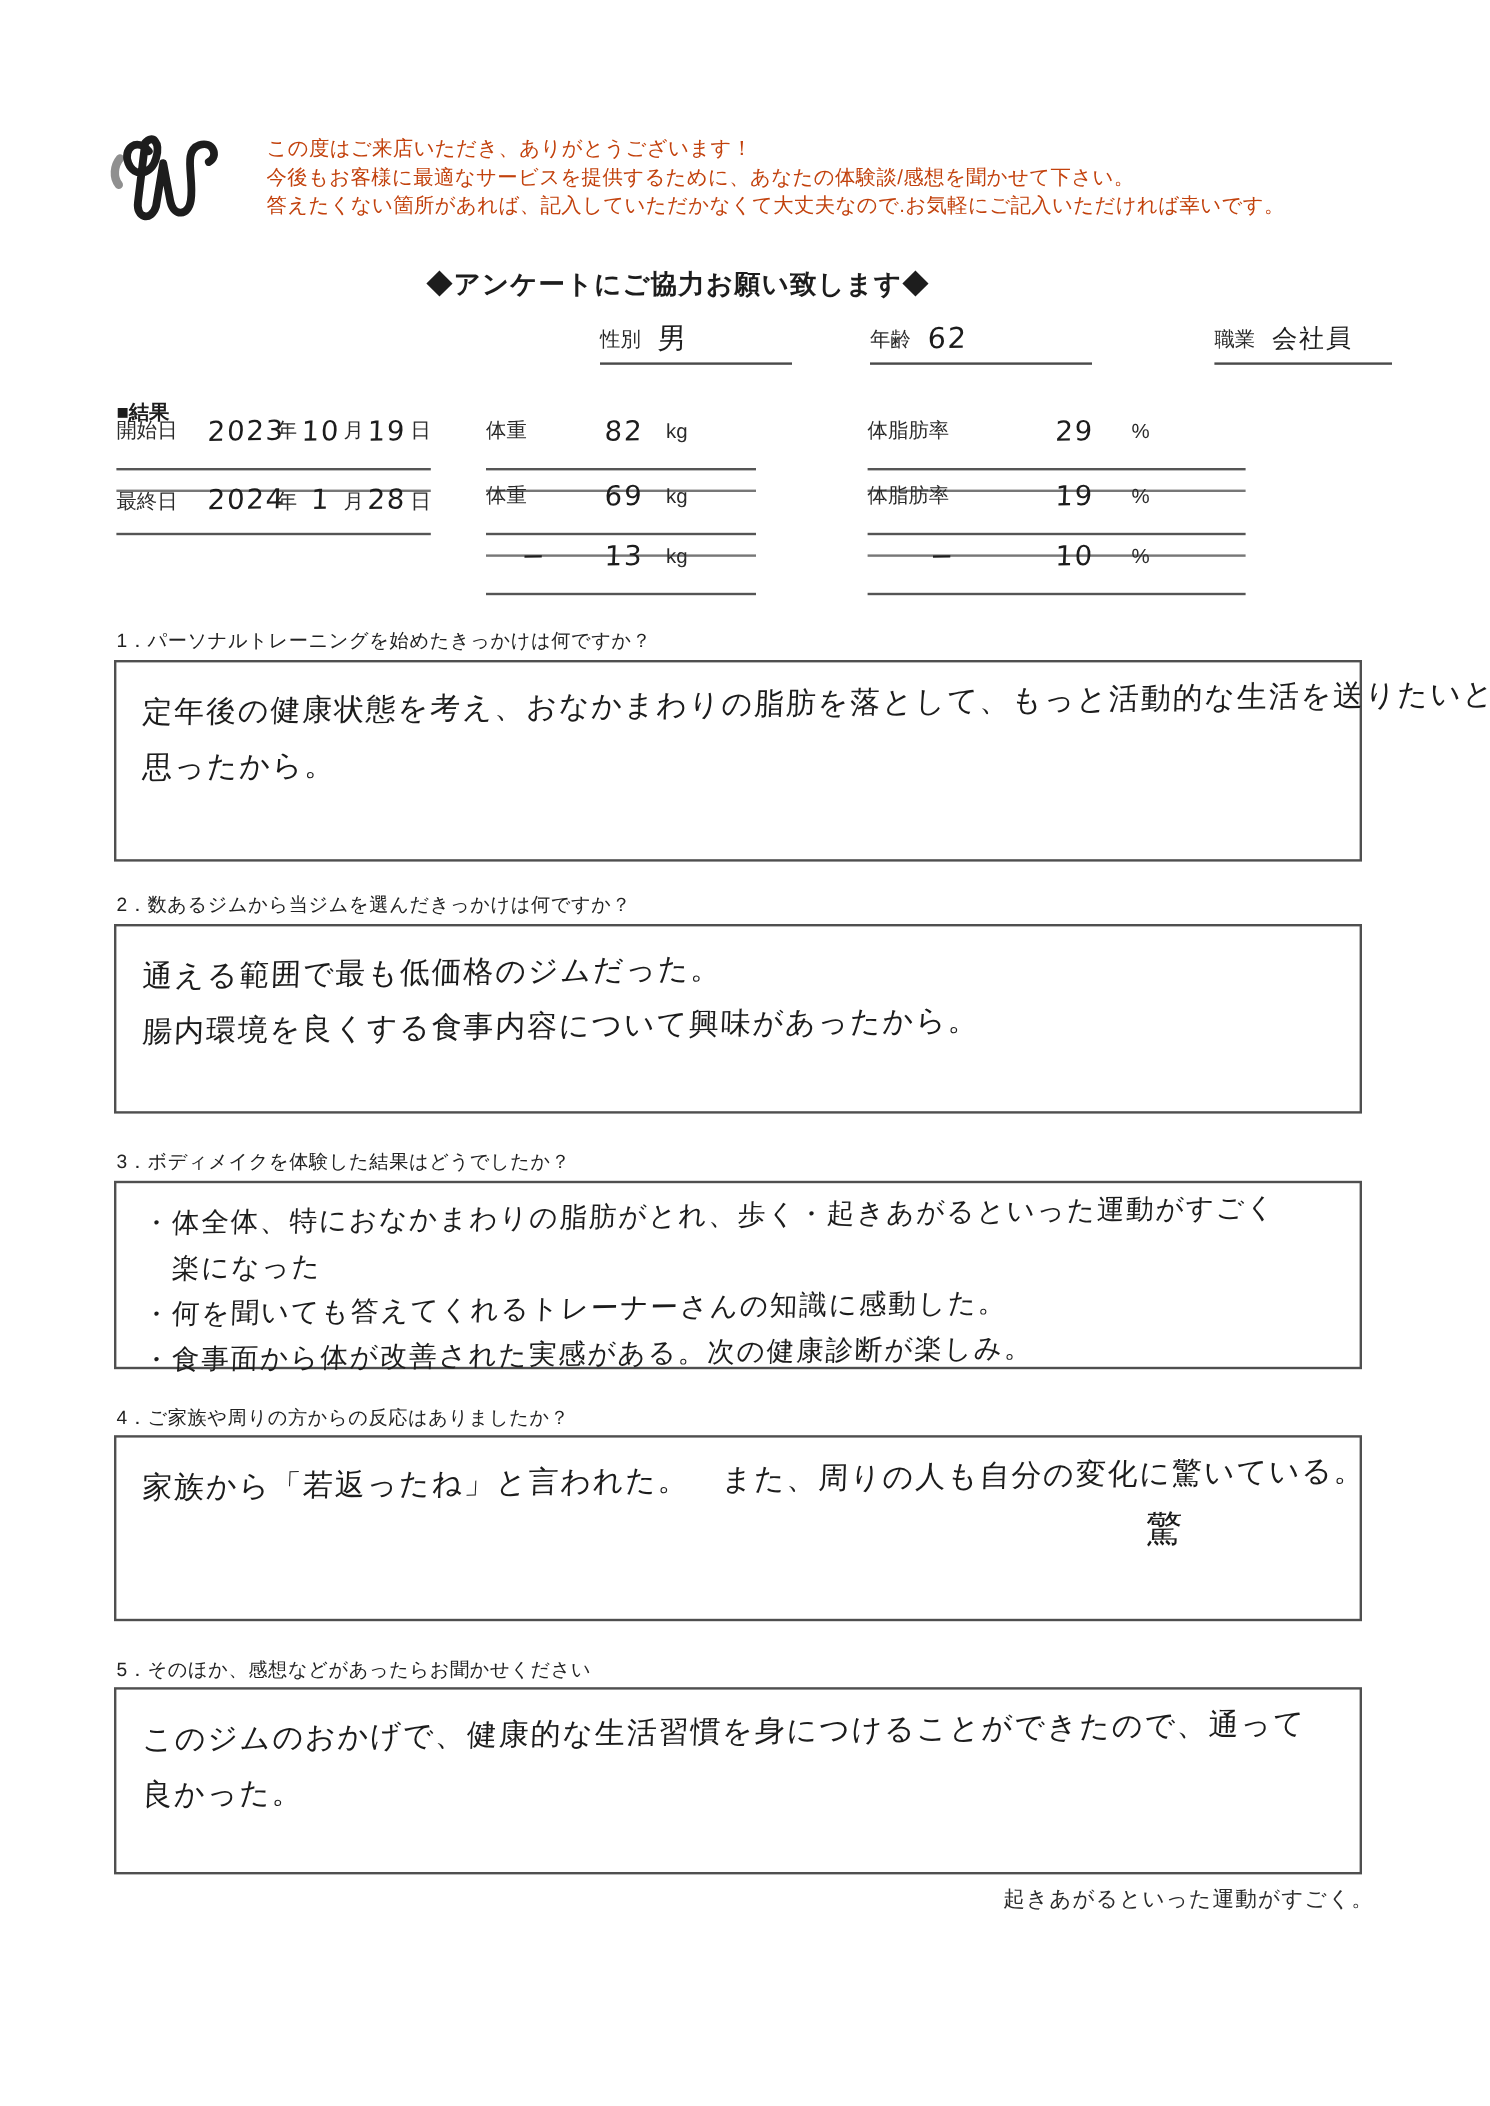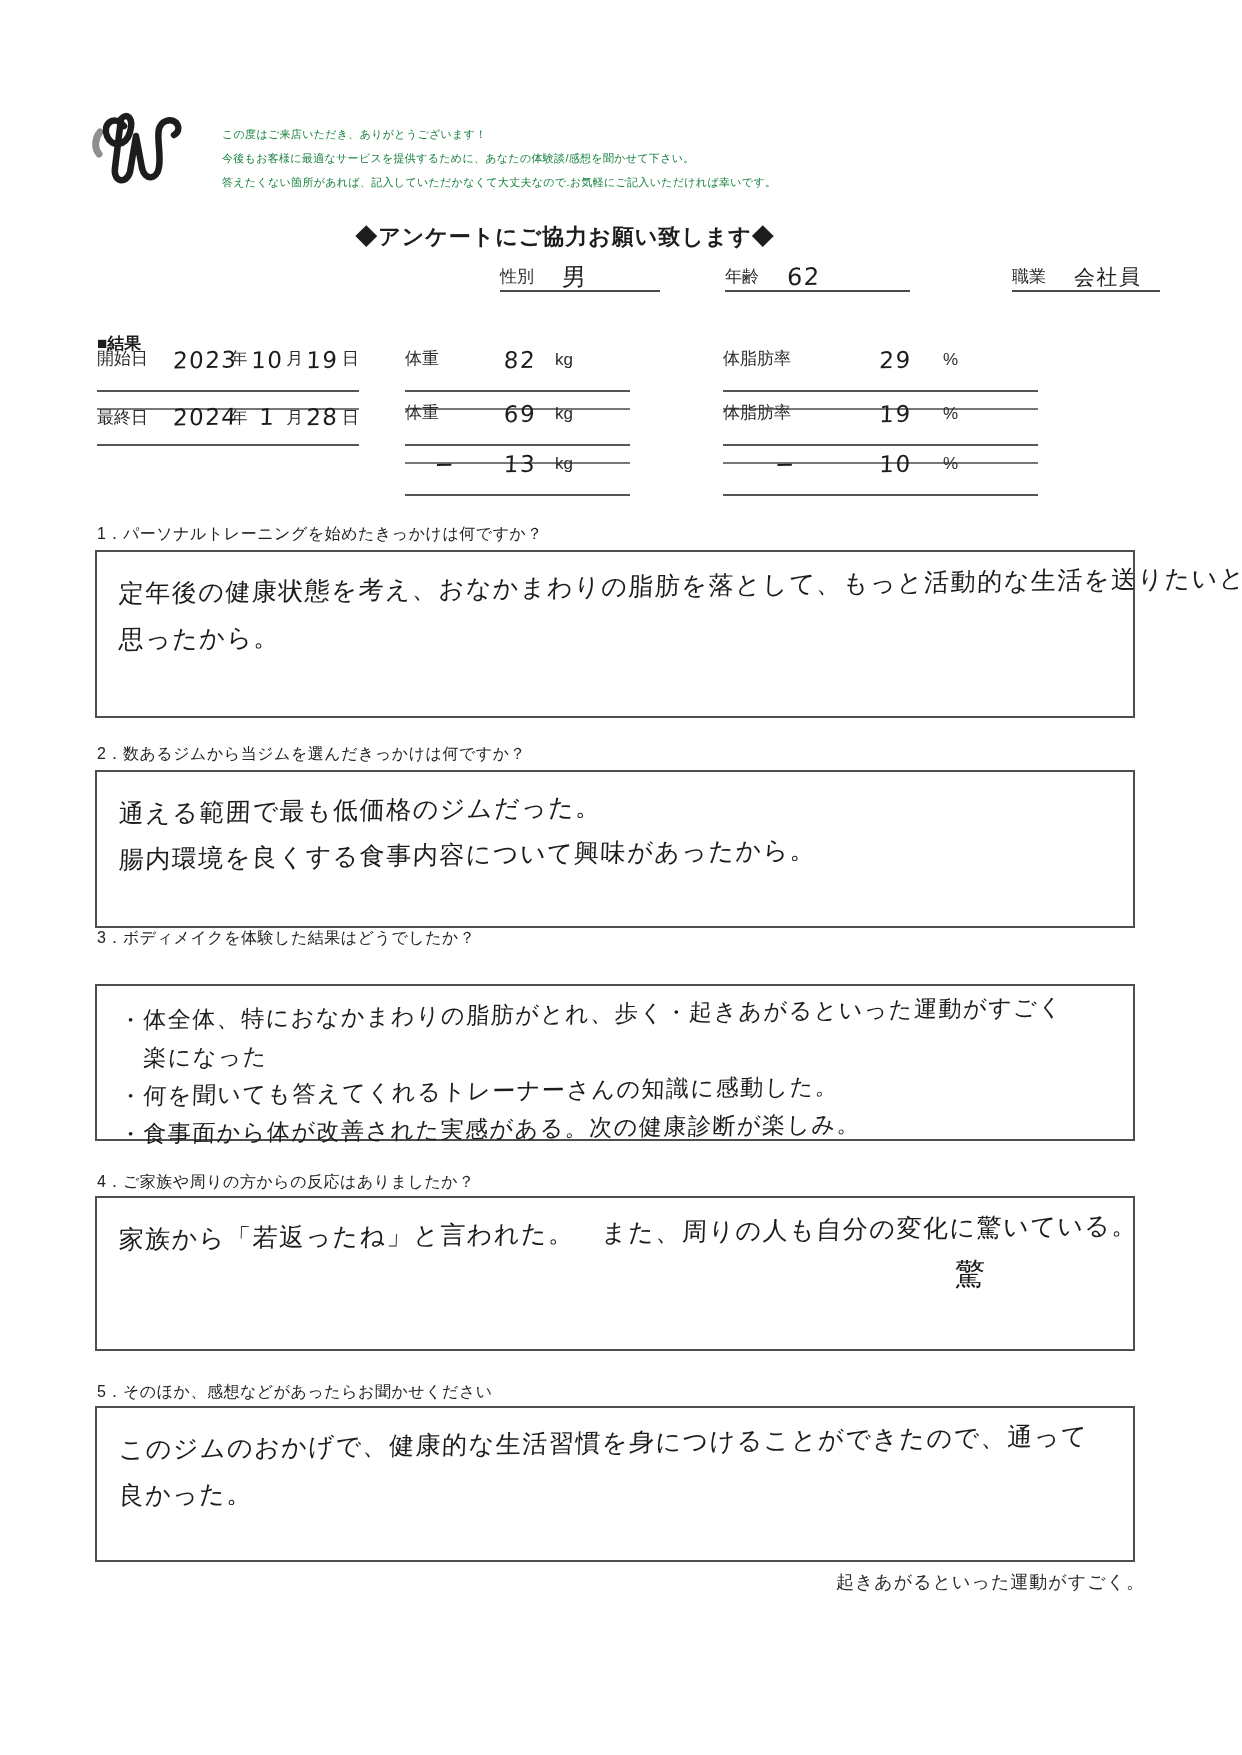--- a/index.html
+++ b/index.html
@@ -8,26 +8,26 @@
     position:relative;
     width:1242px; height:1755px;
     margin:0 auto;
     background:#ffffff;
     font-family:"Liberation Sans", sans-serif;
     color:#2e2e2e;
     overflow:hidden;
   }
   
   .logo { position:absolute; left:90px; top:106px; width:104px; height:86px; }
-  .intro { position:absolute; left:222px; top:112px; font-size:11px; line-height:24px; color:#15803d; letter-spacing:0.3px;margin-top:10px; }
+  .intro { position:absolute; left:222px; top:112px; font-size:17px; line-height:24px; color:#c2410c; letter-spacing:0.3px; }
   .title { position:absolute; left:0; top:222px; width:1130px; text-align:center;
            font-size:22px; font-weight:bold; color:#1d1d1d; letter-spacing:1px; }
   
-  .pfield { position:absolute; top:252px; height:40px; border-bottom:2px solid #4a4a4a;
-            display:flex; align-items:flex-end; gap:28px; padding-bottom:2px; }
+  .pfield { position:absolute; top:264px; height:40px; border-bottom:2px solid #4a4a4a;
+            display:flex; align-items:center; gap:14px; padding-bottom:2px; }
   .pfield .plabel { font-size:17px; color:#2b2b2b; }
   .hw { font-family:"DejaVu Sans", sans-serif; color:#1c1c1c;
         transform:skewX(-3deg) rotate(-0.8deg); letter-spacing:1.5px; }
   .pfield .hw { font-size:24px; line-height:22px; }
   
   .sec-title { position:absolute; left:97px; top:332px; font-size:17px; font-weight:bold; color:#1d1d1d; }
   .cell { position:absolute; height:36px; border-bottom:2px solid #555;
           display:flex; align-items:flex-end; padding-bottom:20px; }
   .rule { position:absolute; height:0; border-bottom:2px solid #777; }
   .cell .print { font-size:17px; color:#2b2b2b; }
@@ -151,21 +151,21 @@
   </div>
 
   <div class="qlabel" style="top:744px;">2．数あるジムから当ジムを選んだきっかけは何ですか？</div>
   <div class="qbox" style="top:770px; height:158px;">
     <div class="ans">
       <div class="hw ans-line">通える範囲で最も低価格のジムだった。</div>
       <div class="hw ans-line">腸内環境を良くする食事内容について興味があったから。</div>
     </div>
   </div>
 
-  <div class="qlabel" style="top:928px;">3．ボディメイクを体験した結果はどうでしたか？</div>
+  <div class="qlabel" style="top:958px;">3．ボディメイクを体験した結果はどうでしたか？</div>
   <div class="qbox ans-sm" style="top:984px; height:157px;">
     <div class="ans" style="padding-top:8px;">
       <div class="hw ans-line">・体全体、特におなかまわりの脂肪がとれ、歩く・起きあがるといった運動がすごく</div>
       <div class="hw ans-line">　楽になった</div>
       <div class="hw ans-line">・何を聞いても答えてくれるトレーナーさんの知識に感動した。</div>
       <div class="hw ans-line">・食事面から体が改善された実感がある。次の健康診断が楽しみ。</div>
     </div>
   </div>
 
   <div class="qlabel" style="top:1172px;">4．ご家族や周りの方からの反応はありましたか？</div>

